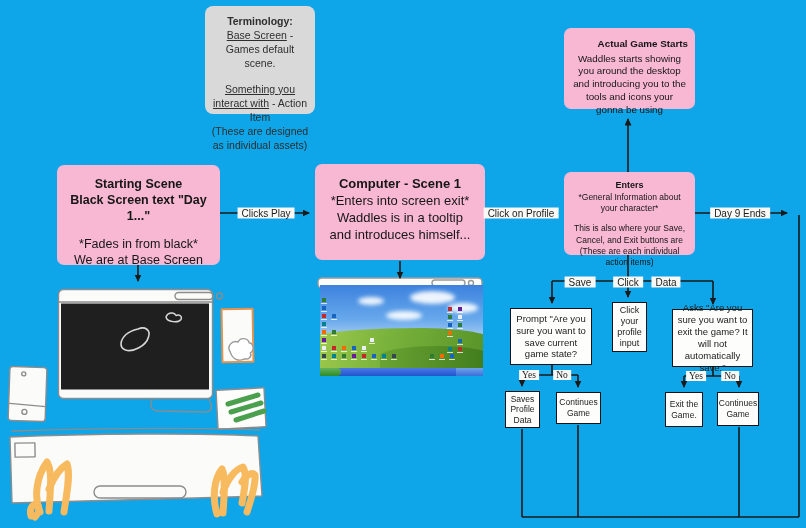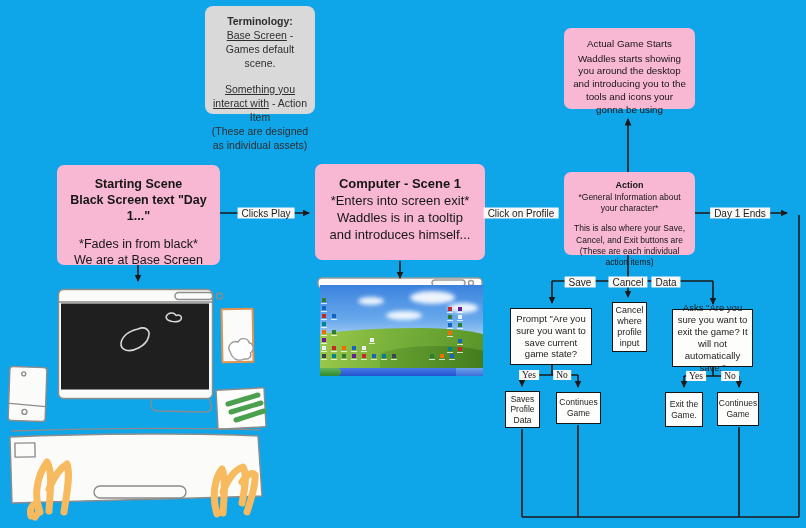--- a/index.html
+++ b/index.html
@@ -21,21 +21,21 @@
   #starting-scene{left:57px;top:165px;width:163px;height:100px;padding:11px 6px;font-size:12.5px;line-height:1.28;}
   #starting-scene .t{font-weight:700;}
 
   #computer-scene{left:315px;top:164px;width:170px;height:96px;padding:12px 6px;font-size:13px;line-height:1.3;}
   #computer-scene .t{font-weight:700;}
 
   #profile-box{left:564px;top:172px;width:131px;height:83px;padding:8px 7px;font-size:8.5px;line-height:1.32;}
   #profile-box .t{font-weight:700;font-size:9px;}
 
   #actual-game{left:564px;top:28px;width:131px;height:81px;padding:10px 7px;font-size:9.8px;line-height:1.3;}
-  #actual-game .t{font-weight:400;margin-bottom:2px;}
+  #actual-game .t{font-weight:700;margin-bottom:2px;text-align:right;}
 
   #save-prompt{left:510px;top:308px;width:82px;height:57px;font-size:9.5px;line-height:1.25;padding:2px;}
   #cancel-box{left:612px;top:302px;width:35px;height:50px;font-size:9px;line-height:1.2;padding:1px;}
   #exit-prompt{left:672px;top:309px;width:81px;height:58px;font-size:9.5px;line-height:1.25;padding:2px;}
   #saves-profile{left:505px;top:391px;width:35px;height:37px;font-size:8.5px;line-height:1.25;}
   #continues-left{left:556px;top:392px;width:45px;height:32px;font-size:8.5px;line-height:1.25;}
   #exit-game{left:665px;top:392px;width:38px;height:35px;font-size:8.5px;line-height:1.25;align-items:flex-end;}
   #continues-right{left:717px;top:392px;width:42px;height:34px;font-size:8.5px;line-height:1.25;}
 
   .edge-label{position:absolute;transform:translate(-50%,-50%);background:#f8f8f7;padding:0 4px;
@@ -213,57 +213,57 @@
   </div>
 
   <div id="computer-scene" class="note-box">
     <div class="t">Computer - Scene 1</div>
     <div>*Enters into screen exit*</div>
     <div>Waddles is in a tooltip</div>
     <div>and introduces himself...</div>
   </div>
 
   <div id="profile-box" class="note-box">
-    <div class="t">Action</div>
+    <div class="t">Enters</div>
     <div>*General Information about your character*</div>
     <div class="sp8"></div>
     <div>This is also where your Save, Cancel, and Exit buttons are (These are each individual action items)</div>
   </div>
 
   <div id="actual-game" class="note-box">
     <div class="t">Actual Game Starts</div>
     <div>Waddles starts showing you around the desktop and introducing you to the tools and icons your gonna be using</div>
   </div>
 
   <div id="save-prompt" class="flow-box">
     <div>Prompt "Are you sure you want to save current game state?</div>
   </div>
   <div id="cancel-box" class="flow-box">
-    <div>Cancel where profile input</div>
+    <div>Click your profile input</div>
   </div>
   <div id="exit-prompt" class="flow-box">
     <div>Asks "Are you sure you want to exit the game? It will not automatically save."</div>
   </div>
   <div id="saves-profile" class="flow-box">
     <div>Saves Profile Data</div>
   </div>
   <div id="continues-left" class="flow-box">
     <div>Continues Game</div>
   </div>
   <div id="exit-game" class="flow-box">
     <div>Exit the Game.</div>
   </div>
   <div id="continues-right" class="flow-box">
     <div>Continues Game</div>
   </div>
 
   <span class="edge-label" style="left:266px;top:213px;">Clicks Play</span>
   <span class="edge-label" style="left:521px;top:213px;">Click on Profile</span>
   <span class="edge-label" style="left:580px;top:282px;">Save</span>
-  <span class="edge-label" style="left:628px;top:282px;">Cancel</span>
+  <span class="edge-label" style="left:628px;top:282px;">Click</span>
   <span class="edge-label" style="left:666px;top:282px;">Data</span>
   <span class="edge-label small" style="left:529px;top:375px;">Yes</span>
   <span class="edge-label small" style="left:562px;top:375px;">No</span>
   <span class="edge-label small" style="left:696px;top:376px;">Yes</span>
   <span class="edge-label small" style="left:730px;top:376px;">No</span>
-  <span class="edge-label" style="left:740px;top:213px;">Day 1 Ends</span>
+  <span class="edge-label" style="left:740px;top:213px;">Day 9 Ends</span>
 
 </div>
 
 </body></html>

